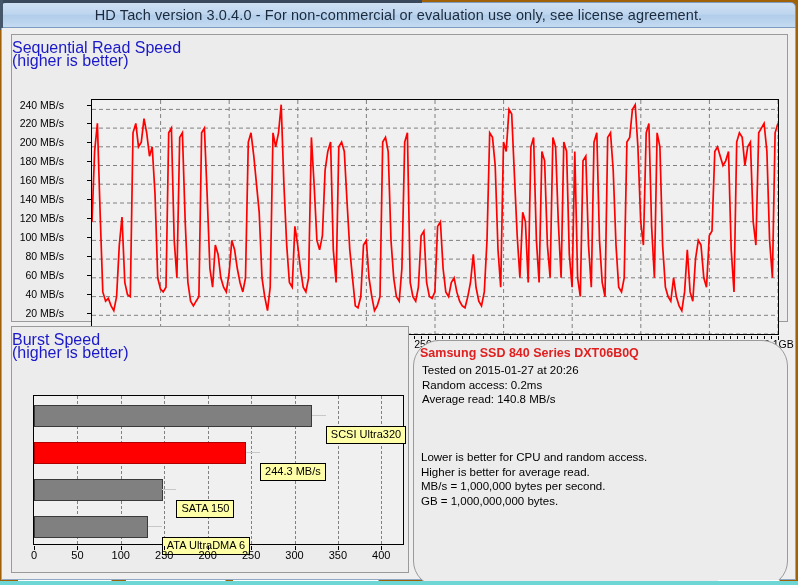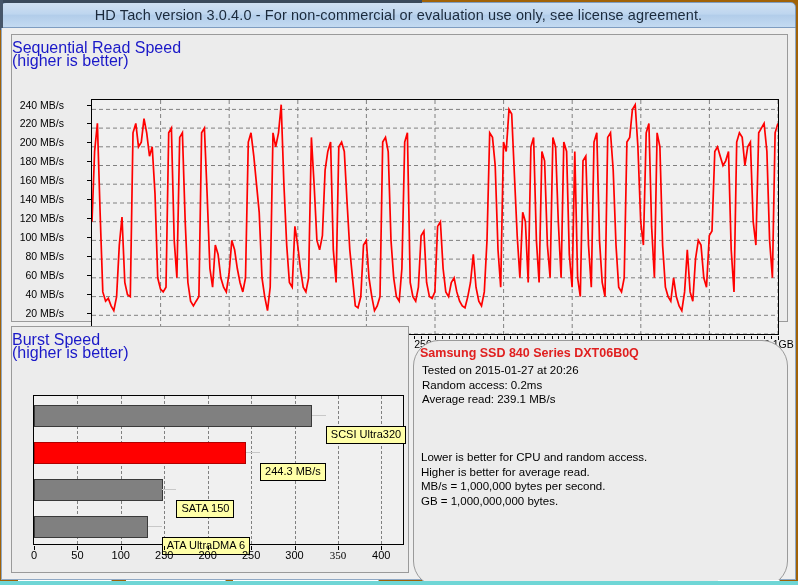--- a/index.html
+++ b/index.html
@@ -430,34 +430,34 @@
           <div class="bxtick" style="left: 108.8px;">100</div>
           <div class="btickmark" style="left: 108.8px;"></div>
           <div class="bxtick" style="left: 152.2px;">230</div>
           <div class="btickmark" style="left: 152.2px;"></div>
           <div class="bxtick" style="left: 195.6px;">200</div>
           <div class="btickmark" style="left: 195.6px;"></div>
           <div class="bxtick" style="left: 239.1px;">250</div>
           <div class="btickmark" style="left: 239.1px;"></div>
           <div class="bxtick" style="left: 282.5px;">300</div>
           <div class="btickmark" style="left: 282.5px;"></div>
-          <div class="bxtick" style="left: 325.9px; font-family: Liberation Serif, serif;">350</div>
+          <div class="bxtick" style="left: 325.9px;">350</div>
           <div class="btickmark" style="left: 325.9px;"></div>
           <div class="bxtick" style="left: 369.3px;">400</div>
           <div class="btickmark" style="left: 369.3px;"></div>
         </div>
     </div>
 
     <div class="panel" id="info-panel">
       <div id="info-inner">
         <div id="drive-name">Samsung SSD 840 Series DXT06B0Q</div>
         <div id="drive-stats">
           <div>Tested on 2015-01-27 at 20:26</div>
           <div>Random access: 0.2ms</div>
-          <div>Average read: 239.1 MB/s</div>
+          <div>Average read: 140.8 MB/s</div>
         </div>
         <div id="notes">
           <div>Lower is better for CPU and random access.</div>
           <div>Higher is better for average read.</div>
           <div>MB/s = 1,000,000 bytes per second.</div>
           <div>GB = 1,000,000,000 bytes.</div>
         </div>
       </div>
     </div>
 

